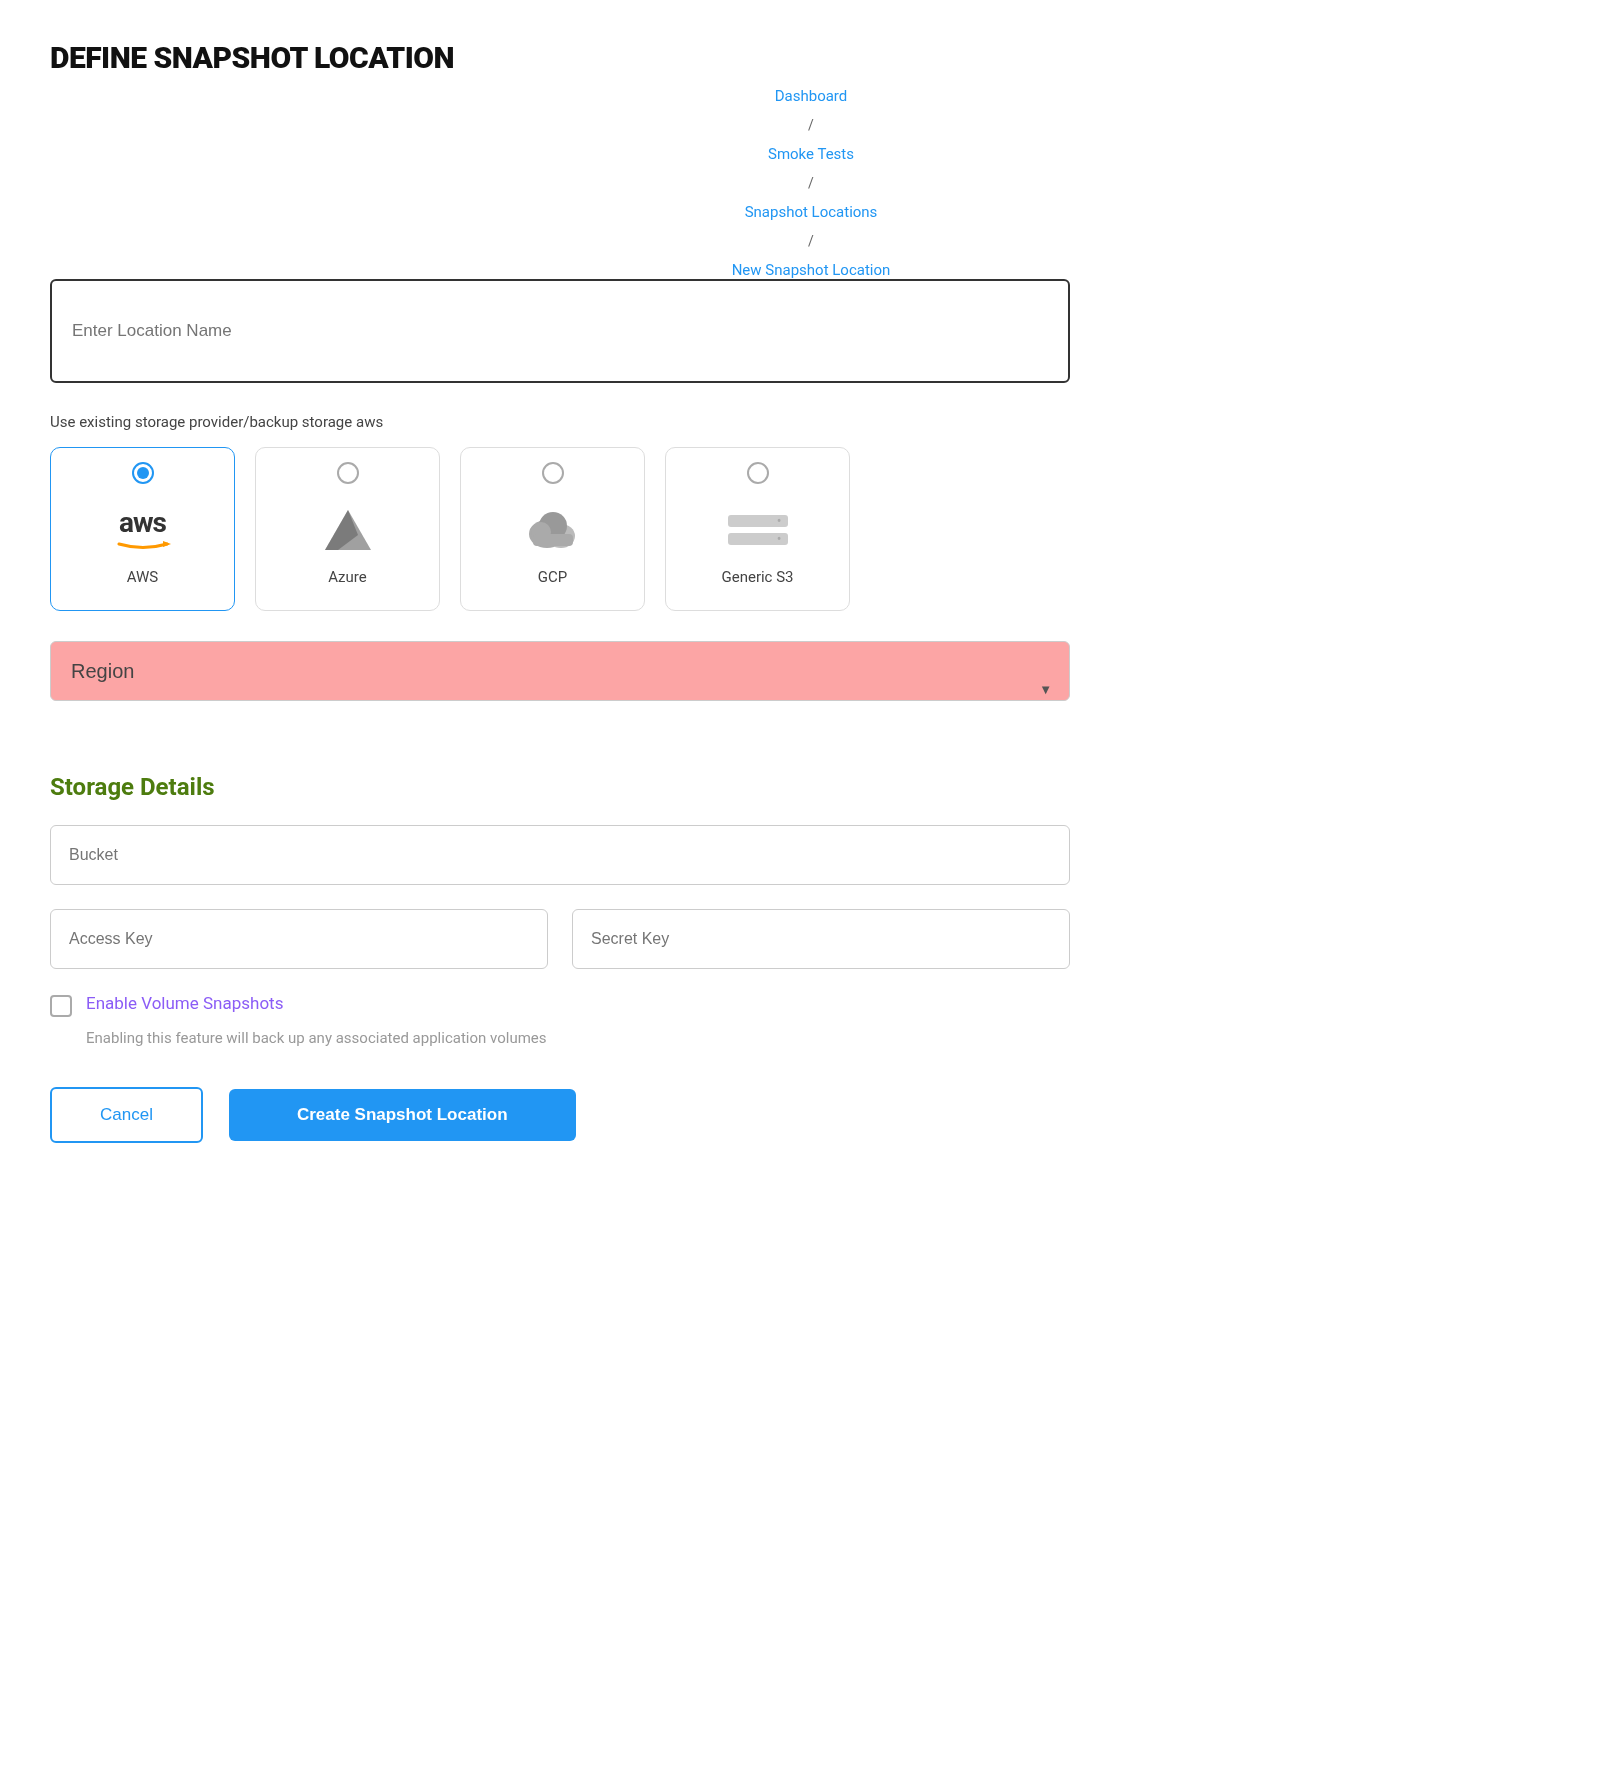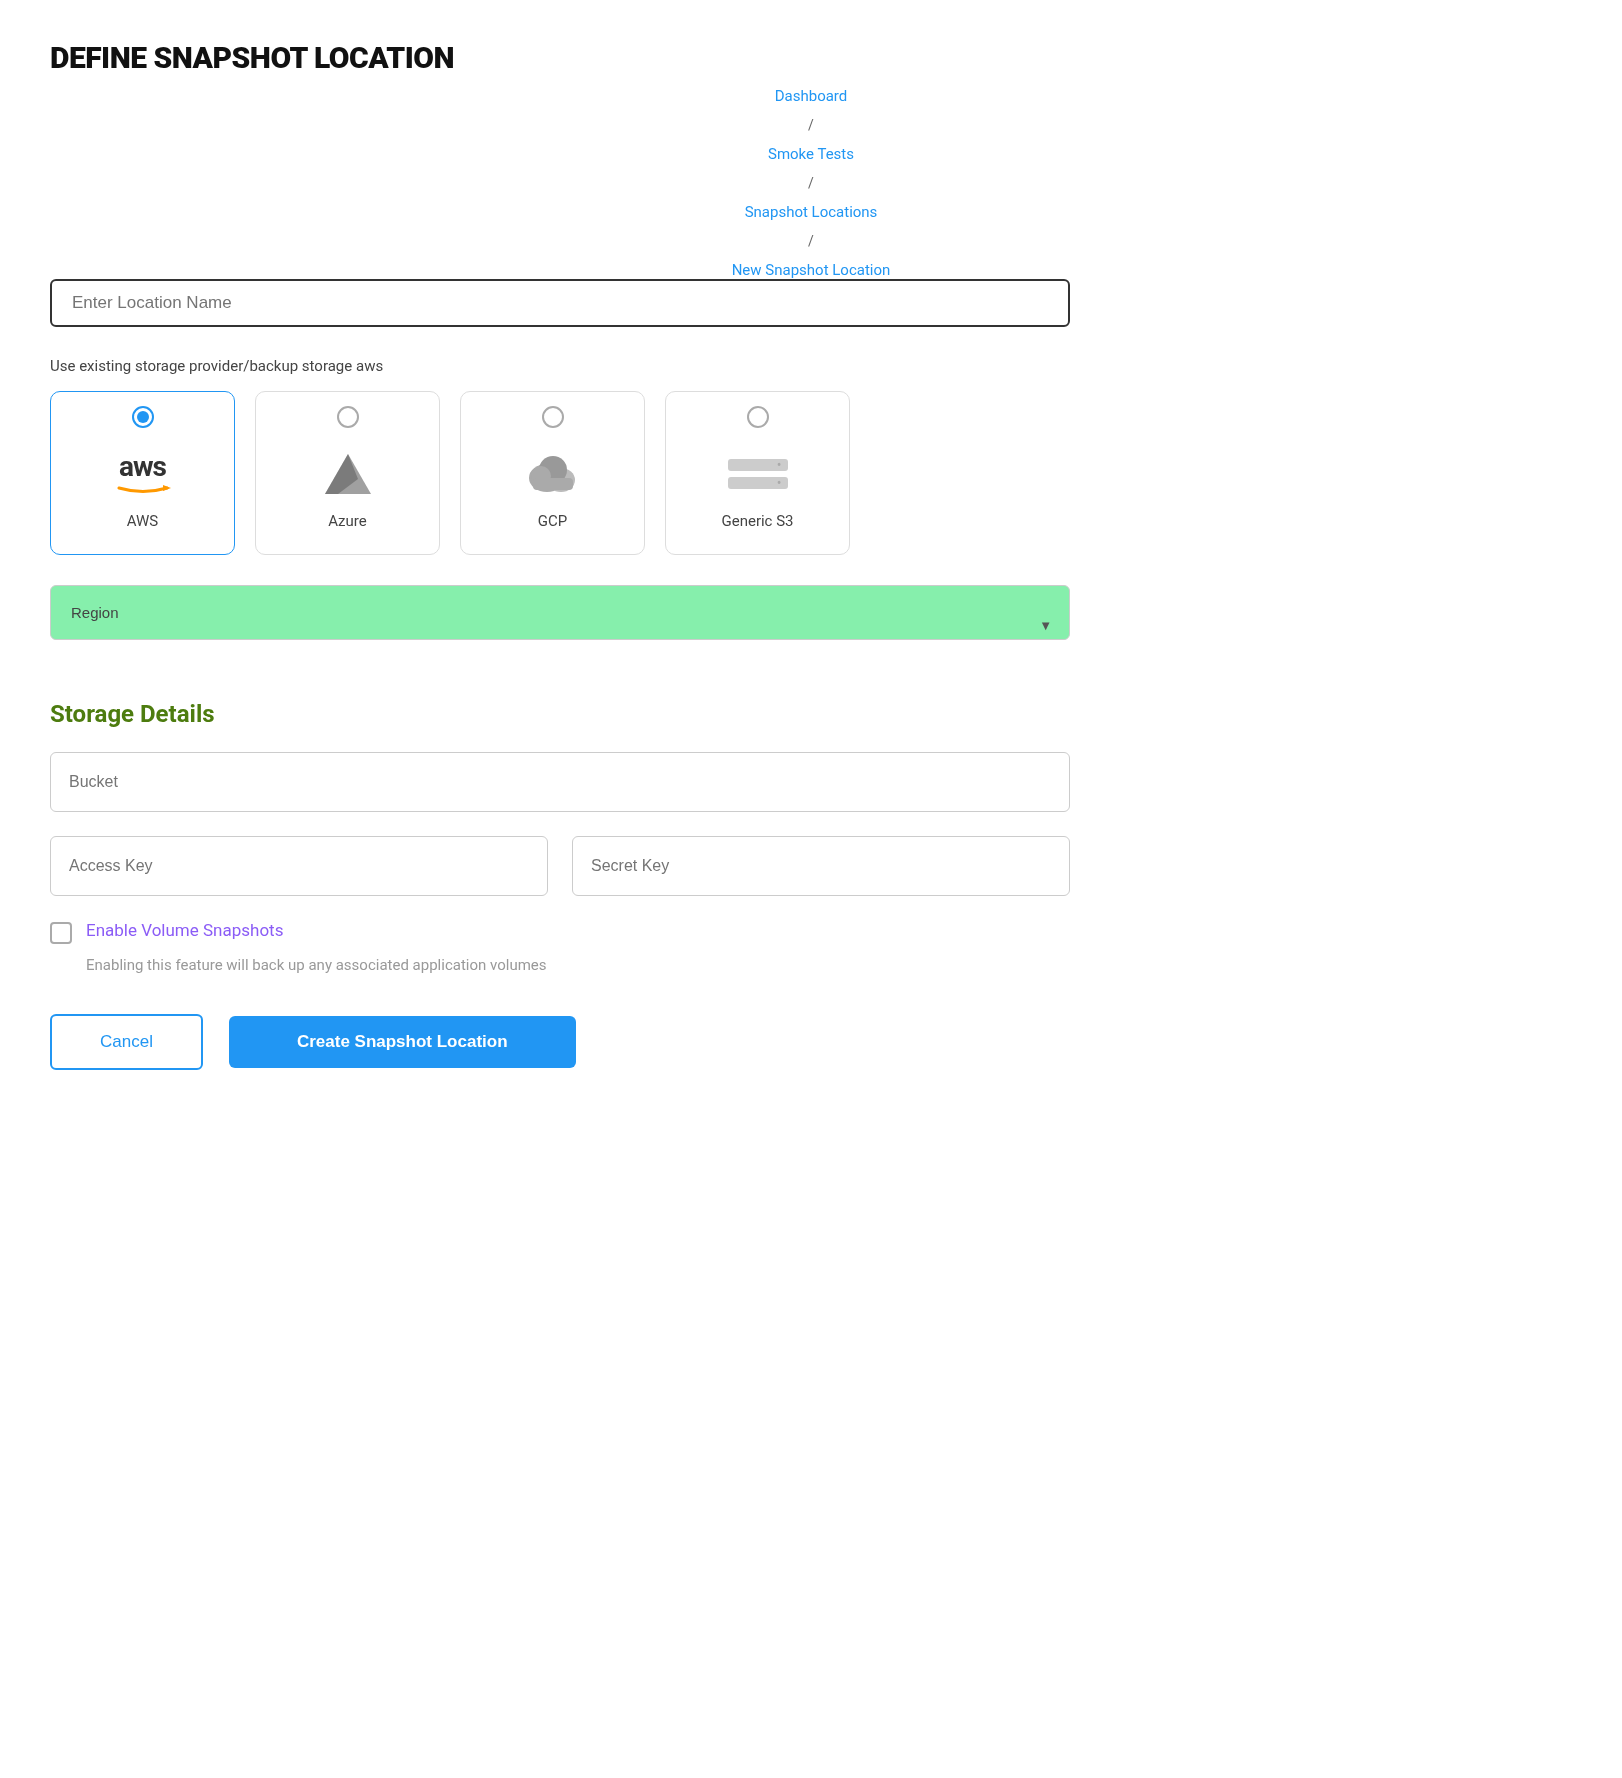--- a/index.html
+++ b/index.html
@@ -37,21 +37,21 @@
       color: #666;
       font-size: 14px;
     }
 
     .form-section {
       max-width: 1020px;
     }
 
     .location-name-input {
       width: 100%;
-      padding: 12px 20px;
+      padding: 40px 20px;
       font-size: 17px;
       border: 2px solid #333;
       border-radius: 6px;
       color: #999;
       margin-bottom: 30px;
       outline: none;
     }
 
     .provider-label {
       font-size: 15px;
@@ -138,28 +138,28 @@
       font-weight: 700;
       color: #333;
       letter-spacing: -1px;
       line-height: 1;
     }
 
     
     .region-select {
       width: 100%;
       padding: 18px 20px;
-      font-size: 15px;
+      font-size: 20px;
       border: 1.5px solid #ccc;
       border-radius: 6px;
       color: #444;
       appearance: none;
-      background: #86efac;
+      background: #fca5a5;
       cursor: pointer;
-      margin-bottom: 24px;
+      margin-bottom: 36px;
     }
 
     .select-wrapper {
       position: relative;
       margin-bottom: 36px;
     }
 
     .select-wrapper::after {
       content: '▼';
       position: absolute;

